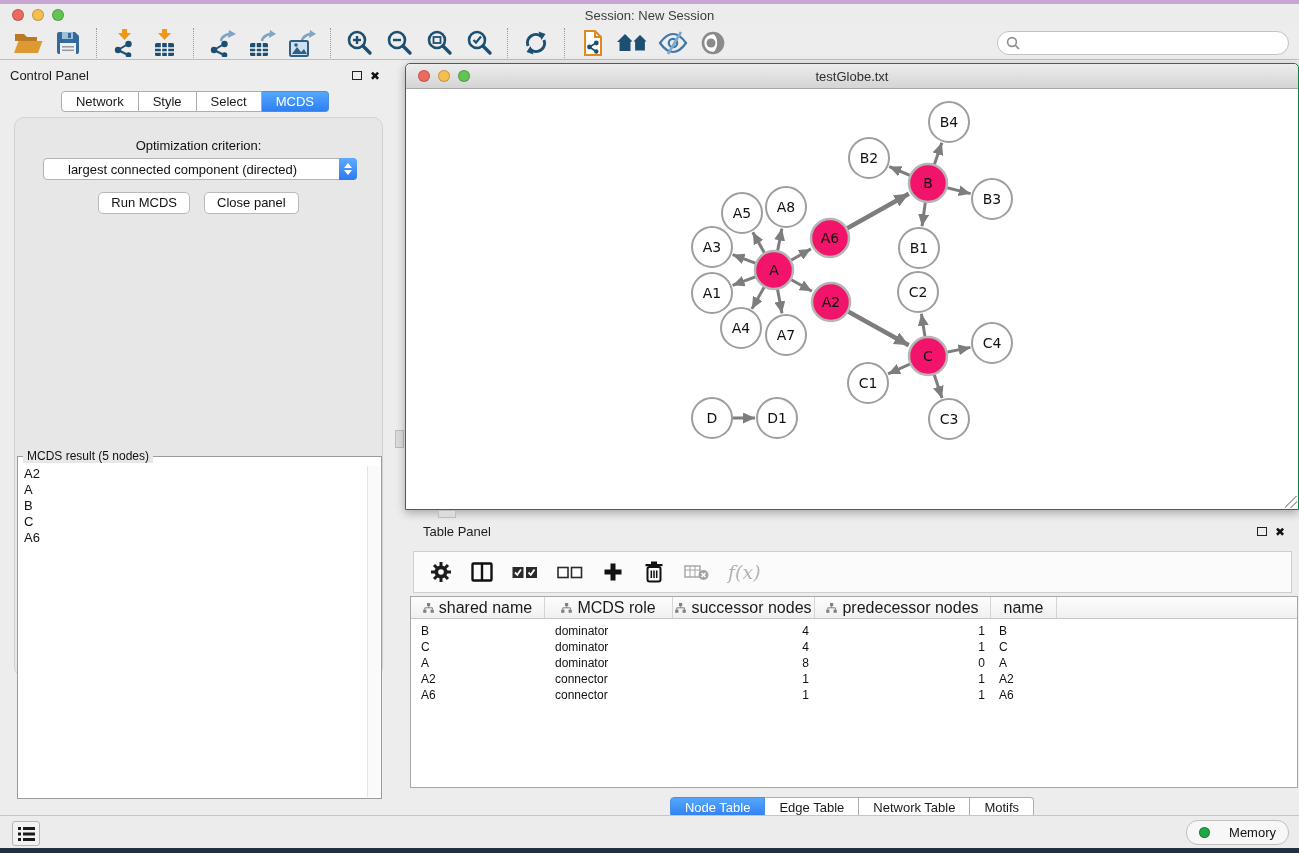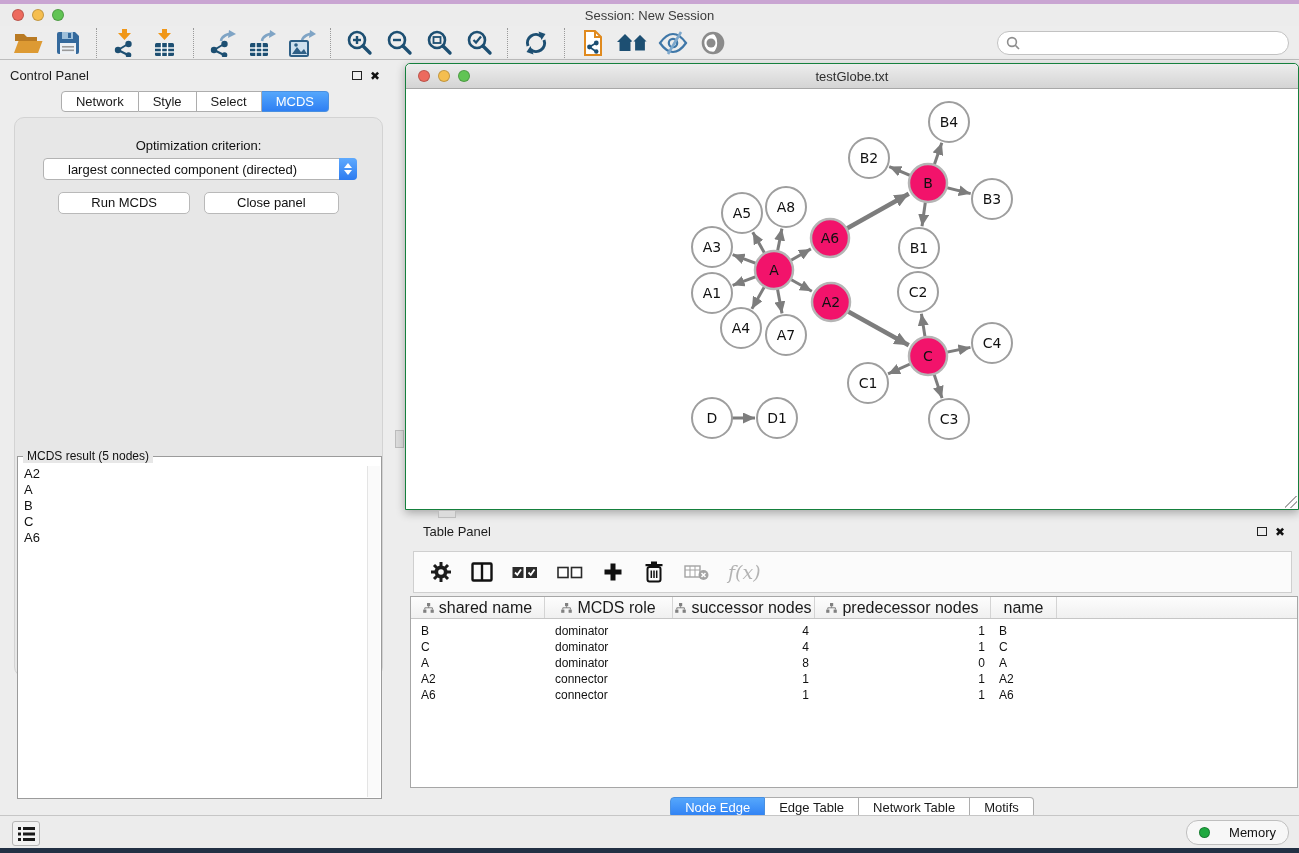--- a/index.html
+++ b/index.html
@@ -37,21 +37,21 @@
   .tab-group .tab.active { background:linear-gradient(#55A7FC,#2E7FF3); color:#fff; border-color:#4A90E0; }
   .cp-content { position:absolute; left:14px; top:57px; width:369px; height:560px; background:#E7E7E7; border:1px solid #D3D3D3; border-radius:10px; }
   .opt-label { text-align:center; margin-top:20px; font-size:13px; color:#111; }
   .dropdown { position:absolute; left:28px; top:40px; width:314px; height:22px; background:#fff; border:1px solid #B3B3B3; border-radius:4px; display:flex; align-items:center; }
   .dropdown .dd-text { flex:1; font-size:13px; color:#111; padding-left:24px; white-space:nowrap; overflow:hidden; }
   .dd-stepper { width:18px; height:22px; margin-right:-1px; background:linear-gradient(#5FAAFE,#2D7BF0); border-radius:0 4px 4px 0; display:flex; flex-direction:column; align-items:center; justify-content:center; gap:2px; }
   .dd-stepper span { width:0; height:0; border-left:4px solid transparent; border-right:4px solid transparent; }
   .dd-up { border-bottom:5px solid #fff; }
   .dd-down { border-top:5px solid #fff; }
   .btn-row { position:absolute; top:74px; left:0; right:0; display:flex; justify-content:center; gap:14px; }
-  .mac-btn { height:22px; padding:0 32px; background:#fff; border:1px solid #B9B9B9; border-radius:5px; font-size:13px; color:#111; line-height:20px; }
+  .mac-btn { height:22px; padding:0 12px; background:#fff; border:1px solid #B9B9B9; border-radius:5px; font-size:13px; color:#111; line-height:20px; }
   .result-box { position:absolute; left:2px; top:338px; width:365px; height:343px; border:1px solid #9B9B9B; background:#fff; }
   .result-legend { position:absolute; top:-8px; left:5px; background:#E7E7E7; padding:0 4px; font-size:12px; color:#111; }
   .result-list { position:absolute; left:1px; top:9px; bottom:1px; right:14px; padding-left:5px; font-size:13px; color:#111; overflow:hidden; }
   .result-list div { line-height:16px; }
   .result-scroll { position:absolute; top:9px; bottom:1px; right:1px; width:13px; background:#FAFAFA; border-left:1px solid #E4E4E4; }
 
   
   .knob-v { position:absolute; left:395px; top:370px; width:9px; height:18px; background:#DCDCDC; border:1px solid #BDBDBD; }
   .knob-h { position:absolute; left:438px; top:450px; width:18px; height:8px; background:#DCDCDC; border:1px solid #BDBDBD; }
 
@@ -591,21 +591,21 @@
               <div class="td" style="width: 128px; padding-left: 10px;">connector</div>
               <div class="td" style="width: 142px; text-align: right; padding-right: 6px;">1</div>
               <div class="td" style="width: 176px; text-align: right; padding-right: 6px;">1</div>
               <div class="td" style="width: 66px; padding-left: 8px;">A6</div>
             </div>
           </div>
       </div>
 
       <div class="bottom-tabs">
           <div class="tab-group" id="table-tabs">
-            <div class="tab active">Node Edge</div>
+            <div class="tab active">Node Table</div>
             <div class="tab">Edge Table</div>
             <div class="tab">Network Table</div>
             <div class="tab">Motifs</div>
           </div>
         </div>
     </div>
   </div>
 
   <div class="statusbar">
     <div class="list-btn">

